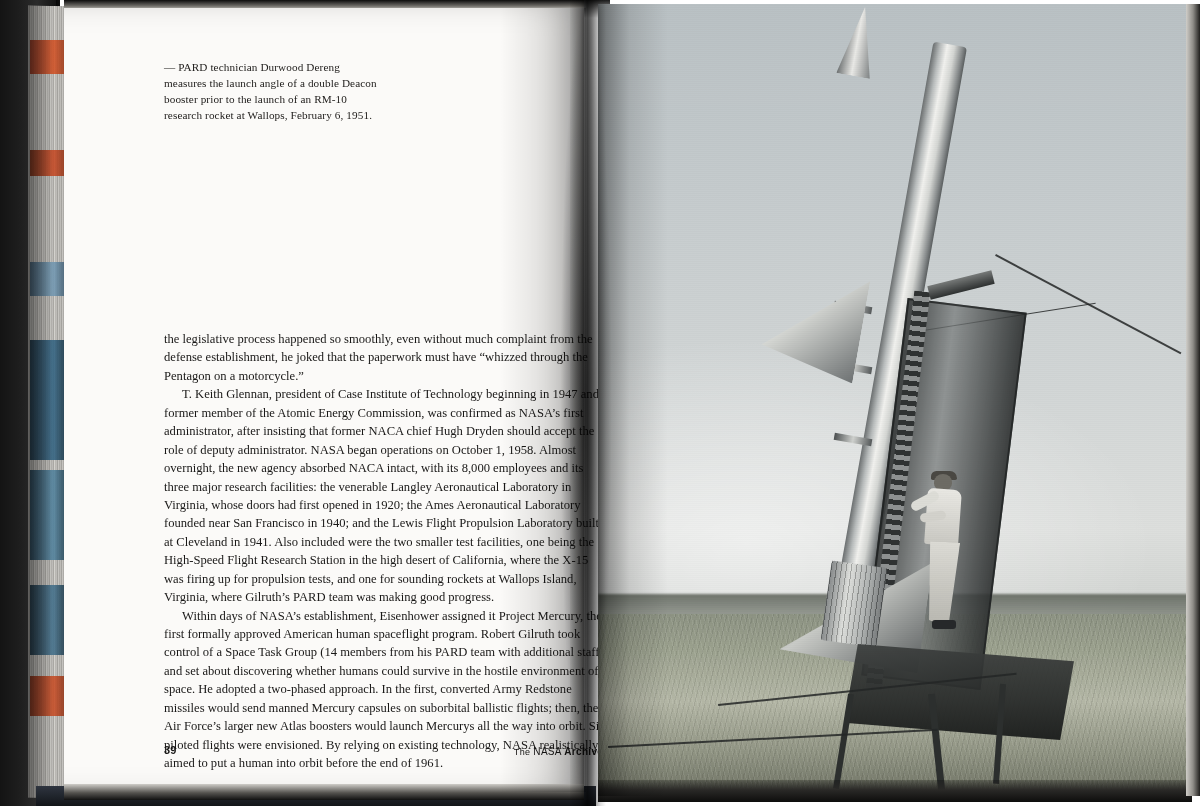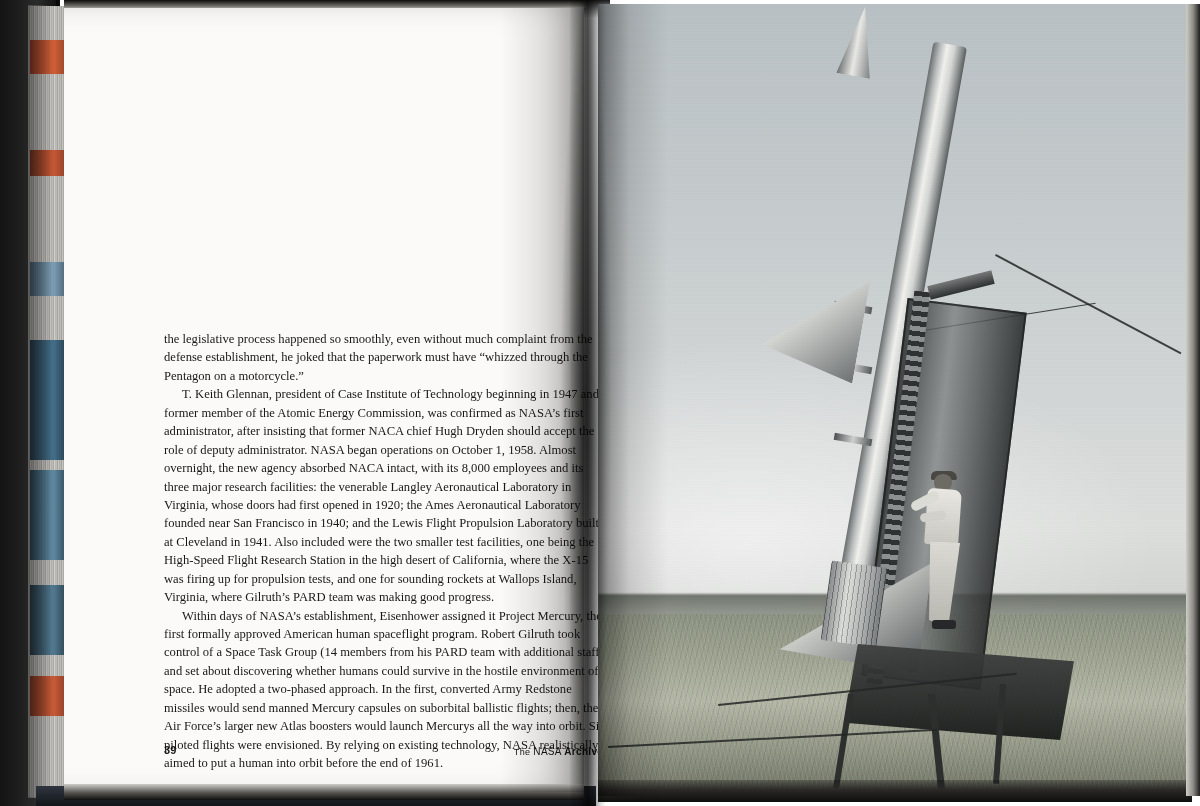--- a/index.html
+++ b/index.html
@@ -367,20 +367,21 @@
     <div class="edge-flash ef7"></div>
     <div class="edge-flash ef8"></div>
     <div class="page-edges-shade"></div>
 
     <div class="top-shadow"></div>
     <div class="bottom-board"></div>
 
     <div class="leaf-left-top-bevel"></div>
     <div class="leaf-left">
 
+      <div class="caption">— PARD technician Durwood Dereng measures the launch angle of a double Deacon booster prior to the launch of an RM-10 research rocket at Wallops, February 6, 1951.</div>
 
       <div class="body-copy">
         <p>the legislative process happened so smoothly, even without much complaint from the defense establishment, he joked that the paperwork must have “whizzed through the Pentagon on a motorcycle.”</p>
         <p>T. Keith Glennan, president of Case Institute of Technology beginning in 1947 and a former member of the Atomic Energy Commission, was confirmed as NASA’s first administrator, after insisting that former NACA chief Hugh Dryden should accept the role of deputy administrator. NASA began operations on October 1, 1958. Almost overnight, the new agency absorbed NACA intact, with its 8,000 employees and its three major research facilities: the venerable Langley Aeronautical Laboratory in Virginia, whose doors had first opened in 1920; the Ames Aeronautical Laboratory founded near San Francisco in 1940; and the Lewis Flight Propulsion Laboratory built at Cleveland in 1941. Also included were the two smaller test facilities, one being the High-Speed Flight Research Station in the high desert of California, where the X-15 was firing up for propulsion tests, and one for sounding rockets at Wallops Island, Virginia, where Gilruth’s PARD team was making good progress.</p>
         <p>Within days of NASA’s establishment, Eisenhower assigned it Project Mercury, the first formally approved American human spaceflight program. Robert Gilruth took control of a Space Task Group (14 members from his PARD team with additional staff) and set about discovering whether humans could survive in the hostile environment of space. He adopted a two-phased approach. In the first, converted Army Redstone missiles would send manned Mercury capsules on suborbital ballistic flights; then, the Air Force’s larger new Atlas boosters would launch Mercurys all the way into orbit. Six piloted flights were envisioned. By relying on existing technology, NASA realistically aimed to put a human into orbit before the end of 1961.</p>
       </div>
 
       <div class="folio">39</div>
 
       <div class="running-head">

